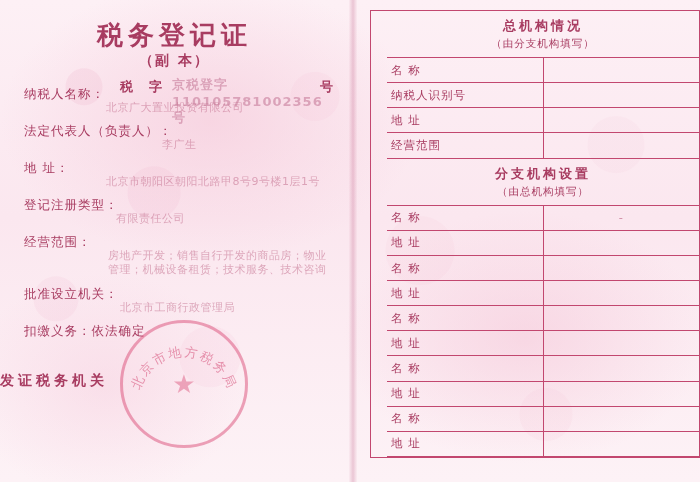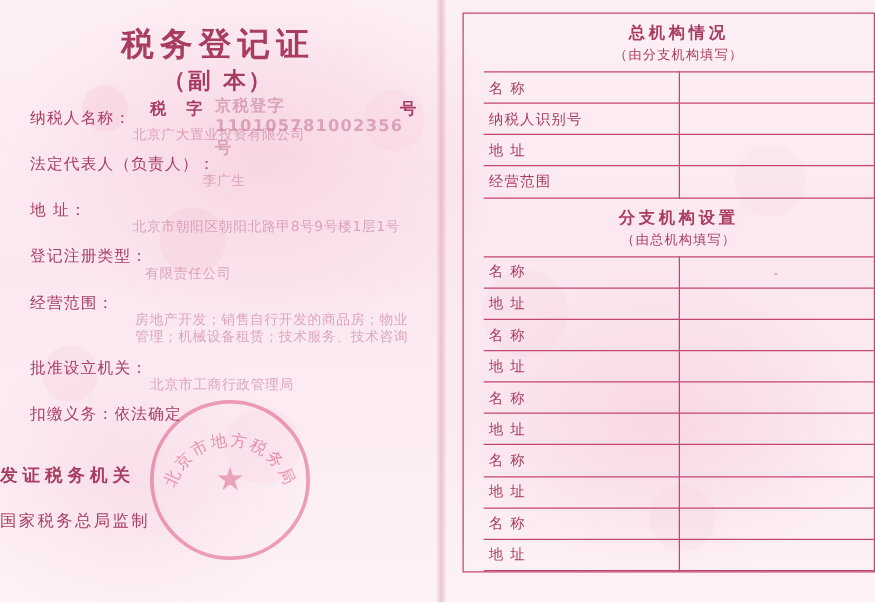--- a/index.html
+++ b/index.html
@@ -65,21 +65,21 @@
     letter-spacing: 5px;
     color: #a83c61;
   }
   .doc-subtitle {
     position: absolute;
     top: 52px;
     left: 0; right: 0;
     text-align: center;
     font-family: "DejaVu Serif", "Liberation Serif", serif;
     font-weight: bold;
-    font-size: 18px;
+    font-size: 14px;
     letter-spacing: 2px;
     color: #a83c61;
   }
   .code-line {
     position: absolute;
     top: 78px;
     left: 120px;
     width: 215px;
     display: flex;
     align-items: baseline;
@@ -283,21 +283,20 @@
         <div class="label">批准设立机关：</div>
         <div class="value" style="left:96px">北京市工商行政管理局</div>
       </div>
       <div class="field">
         <div class="label">扣缴义务：依法确定</div>
       </div>
     </div>
 
     <div class="issuer-block">
       <div class="issuer-title">发证税务机关</div>
-      <div class="issuer-foot">国家税务总局监制</div>
     </div>
 
     <div class="seal">
       <svg class="arc" viewBox="0 0 122 122">
         <defs>
           <path id="arcpath" d="M 16,70 A 46,46 0 0 1 106,70"></path>
         </defs>
         <text><textPath href="#arcpath" startOffset="50%" text-anchor="middle">北京市地方税务局</textPath></text>
       </svg>
       <div class="star">★</div>

